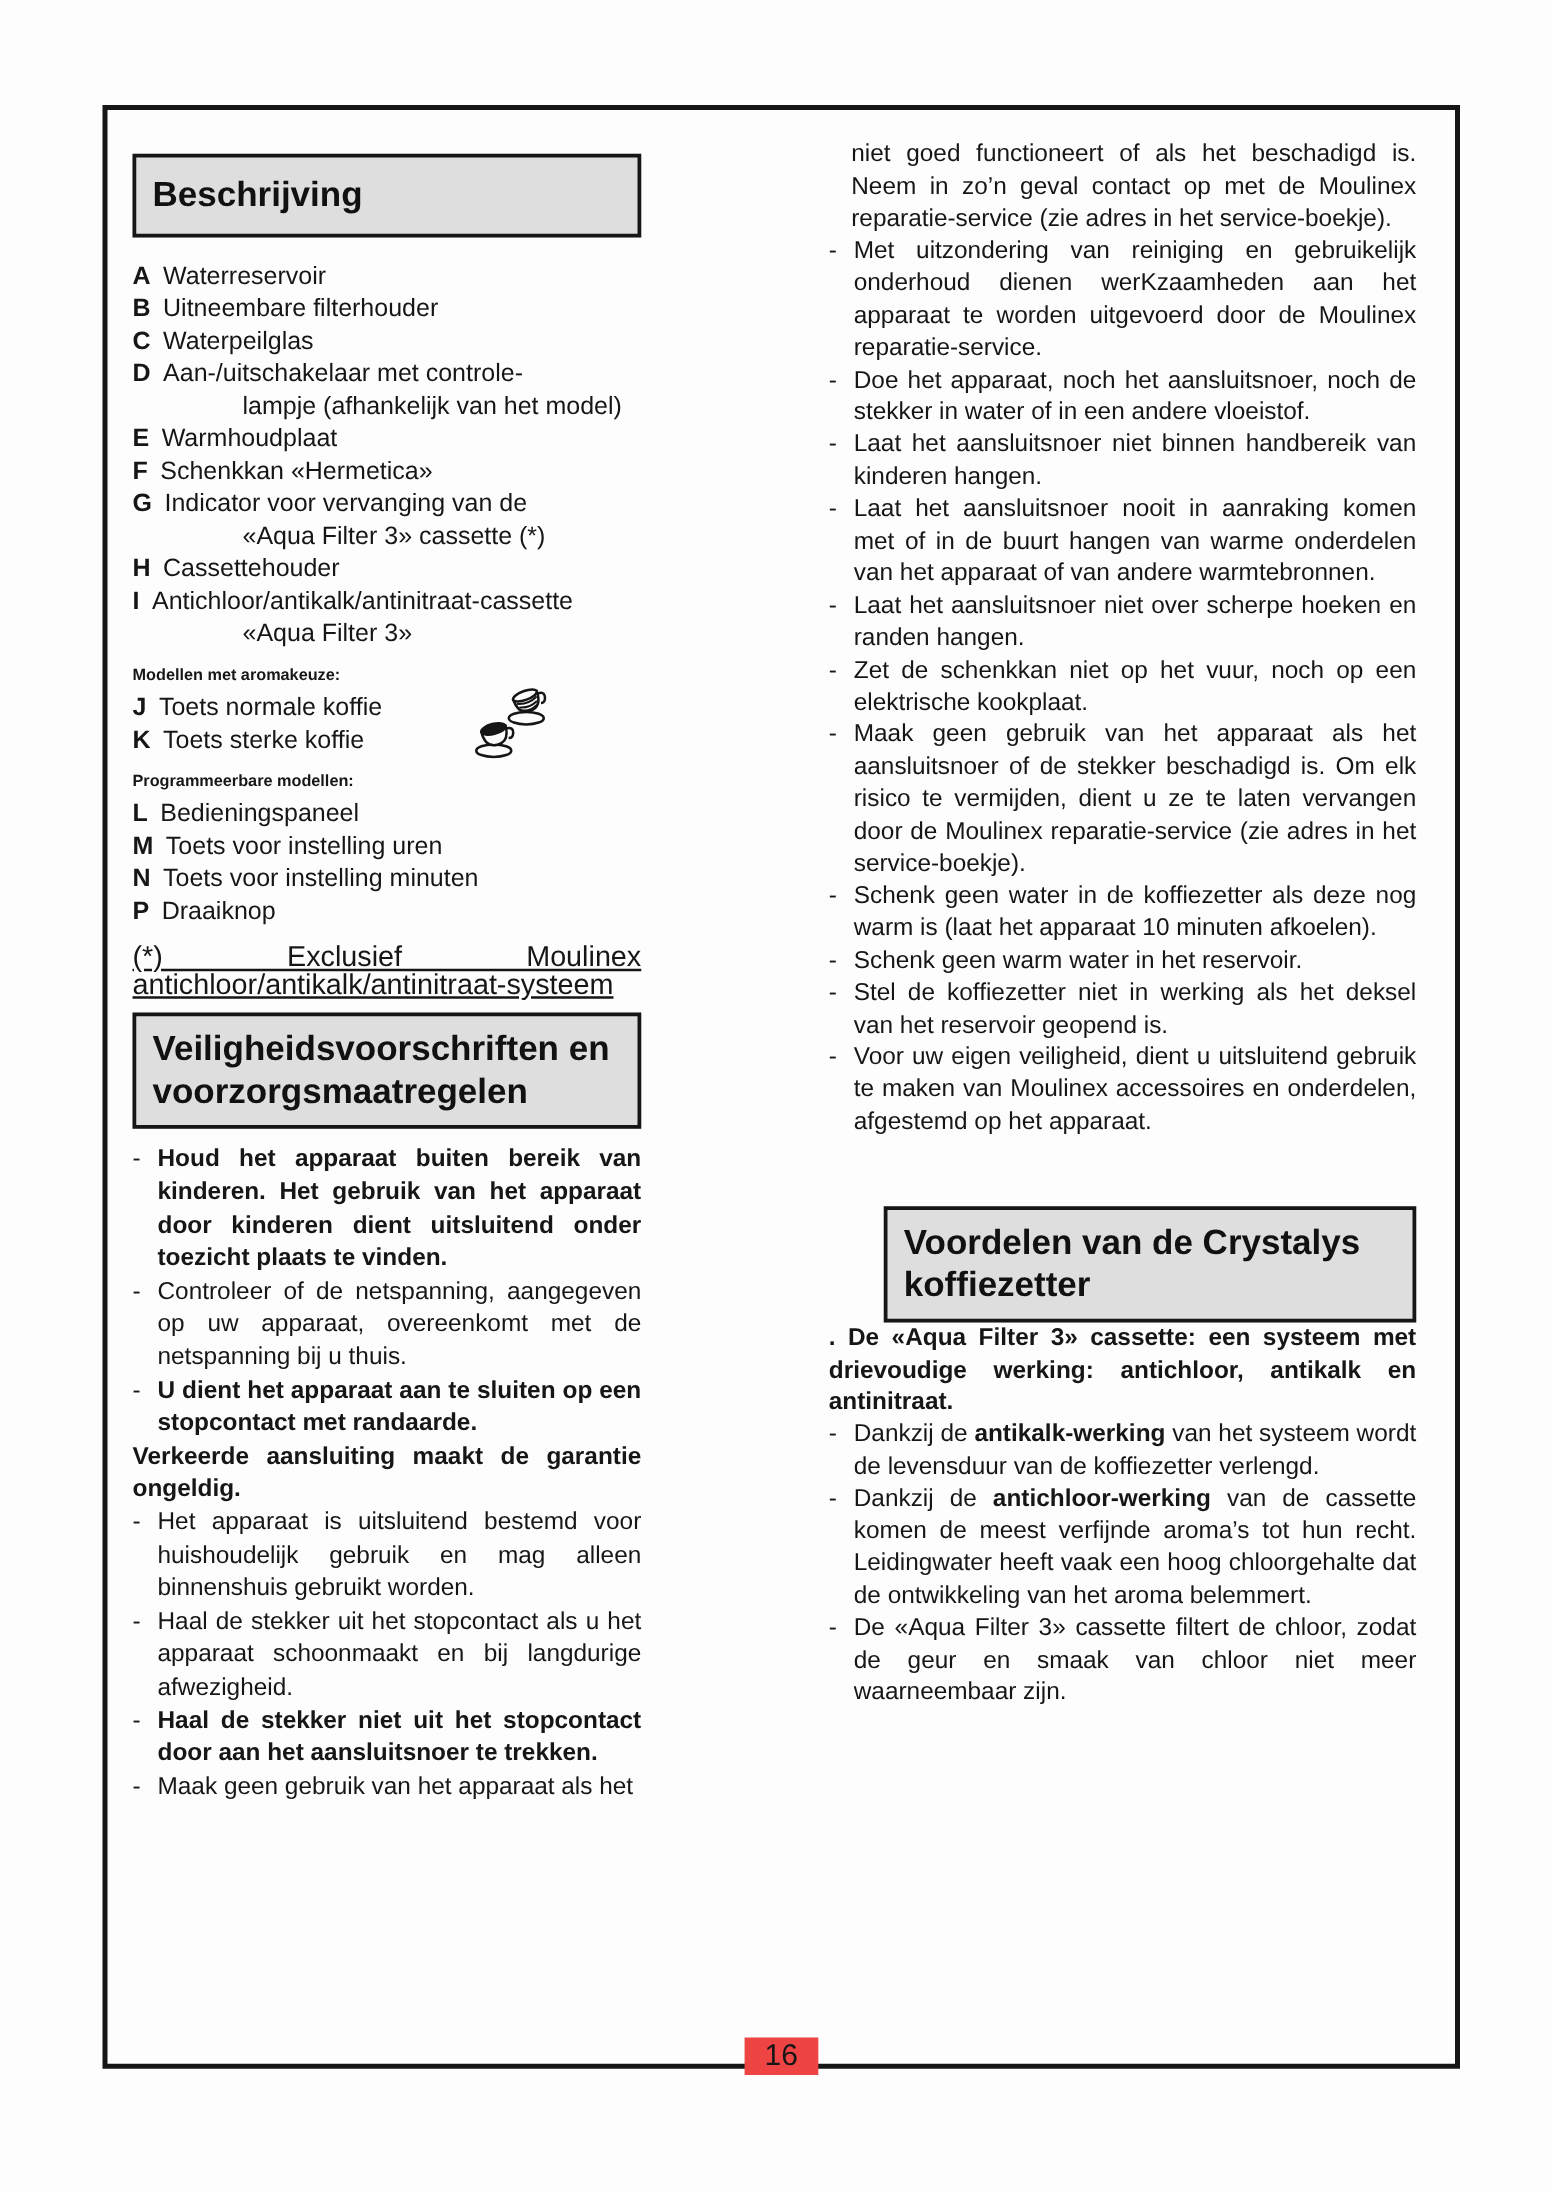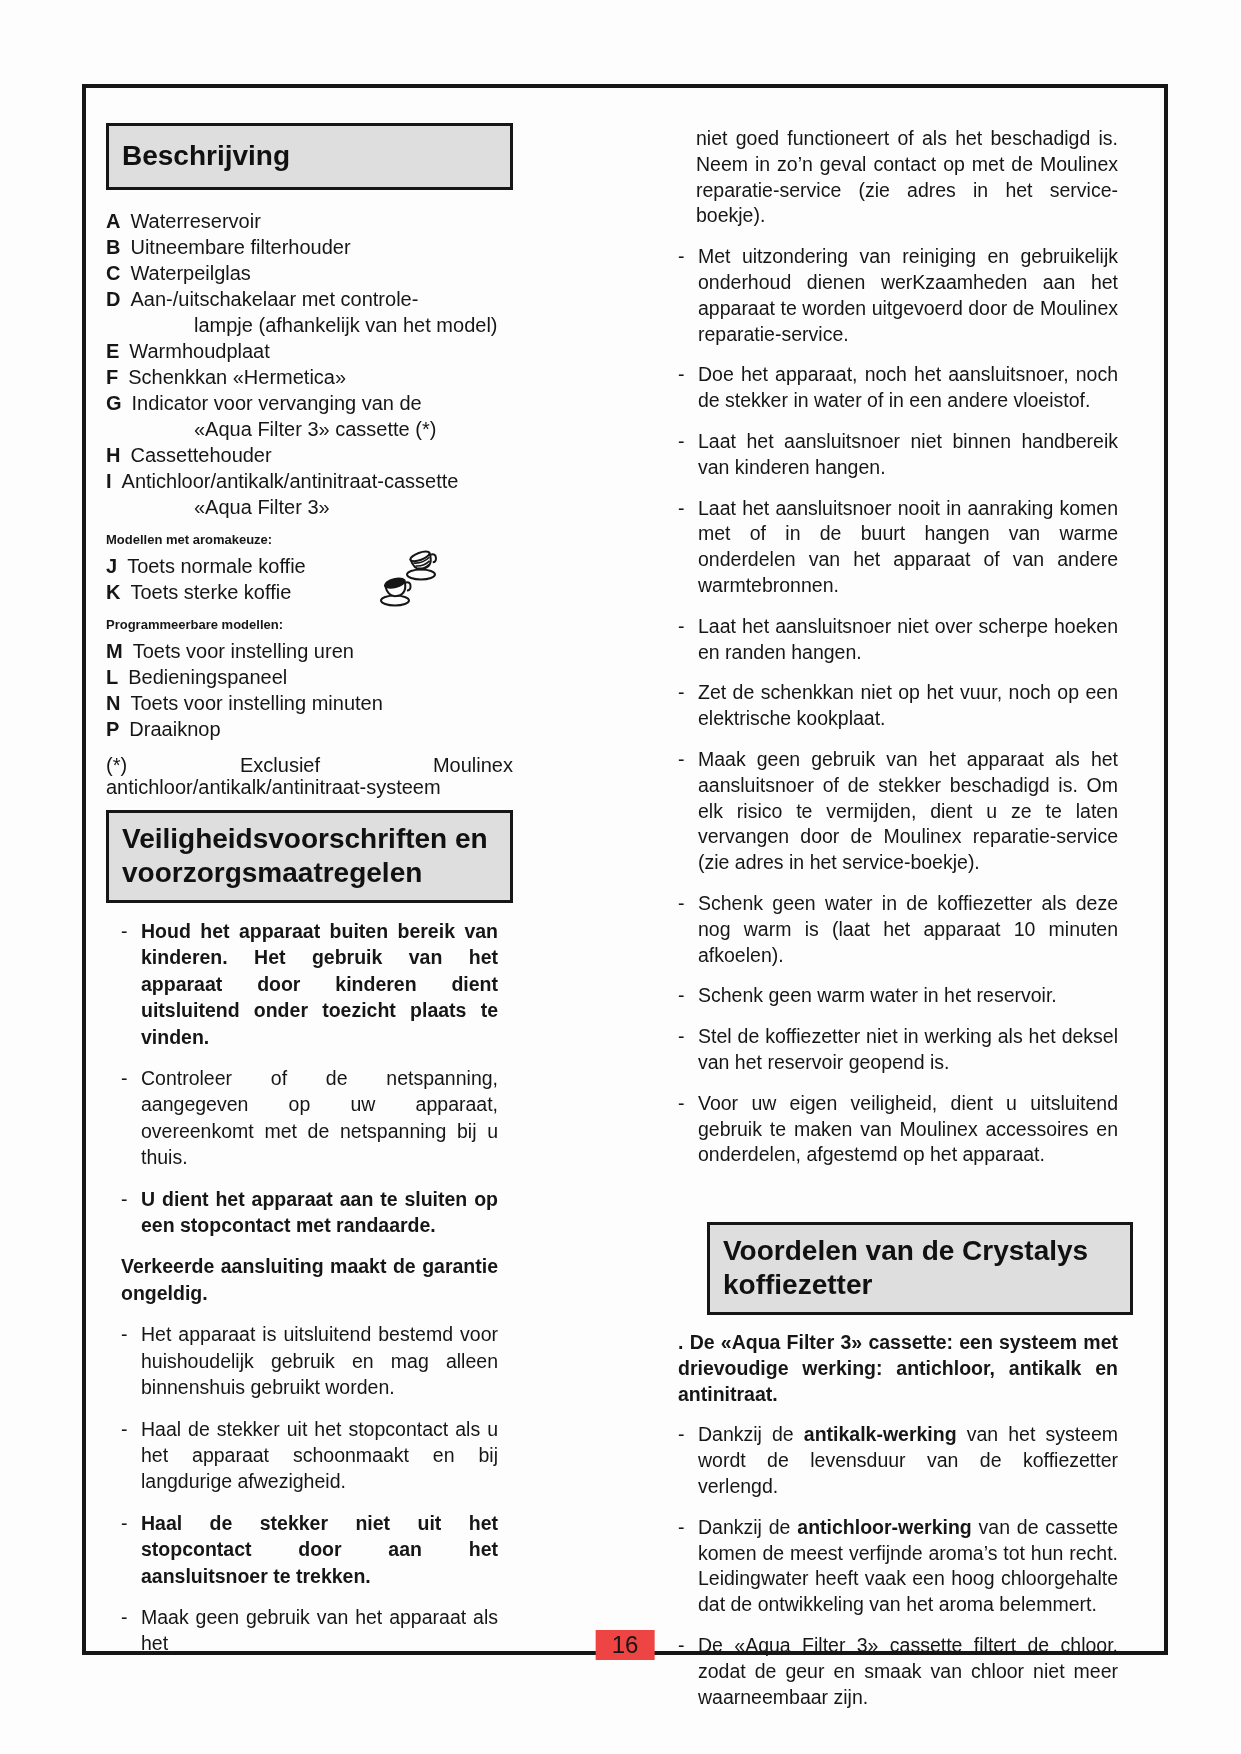--- a/index.html
+++ b/index.html
@@ -32,28 +32,29 @@
   .parts{font-size:20px;line-height:26px;}
   .part{position:relative;}
   .pkey{font-weight:bold;margin-right:10px;}
   .p2{padding-left:88px;}
   .subhead{font-weight:bold;font-size:13px;margin-top:7px;}
   .cupicon{position:absolute;top:-4px;width:38px;height:32px;}
   .coffee-cup-light-icon{left:298px;}
   .coffee-cup-dark-icon{left:272px;}
 
   .footnote{
-    font-size:20px;line-height:22px;margin:12px 0 0 0;
+    font-size:23px;line-height:22px;margin:12px 0 0 0;
     text-align:justify;
+    text-decoration:underline;
   }
 
   
   .bullets{margin-top:11px;font-size:19.5px;line-height:26.4px;}
   .col-right .bullets{margin-top:0;line-height:25.8px;}
-  .bullet{margin:15px;padding-left:20px;text-align:justify;}
+  .bullet{margin:0;padding-left:20px;text-align:justify;}
   .bullet .dash{display:inline-block;width:20px;margin-left:-20px;}
   .bullet.flush{padding-left:0;}
   .bullet.cont{padding-left:18px;}
   .b{font-weight:bold;}
   .benefits{margin-top:29px;}
 
   .pagenum{
     position:absolute;left:50%;bottom:-9px;transform:translateX(-50%);
     background:#ef4444;padding:0 16px;font-size:24px;line-height:30px;
   }
@@ -93,22 +94,22 @@
   </svg></div>
           <div class="part"><span class="pkey">K</span><span class="ptext">Toets sterke koffie</span><svg viewBox="0 0 38 32" xmlns="http://www.w3.org/2000/svg" class="cupicon coffee-cup-dark-icon">
     <ellipse cx="17" cy="25.5" rx="14" ry="5" fill="#fdfdfd" stroke="#161616" stroke-width="2"></ellipse>
     <g transform="rotate(-14 18 13)">
       <path d="M8 8 Q8 21 18 21 Q28 21 28 8 Z" fill="#fdfdfd" stroke="#161616" stroke-width="2"></path>
       <ellipse cx="18" cy="8" rx="10" ry="4" fill="#161616" stroke="#161616" stroke-width="2"></ellipse>
       <path d="M28 10 q6 0 4.5 5 q-1.2 4 -4.5 3" fill="none" stroke="#161616" stroke-width="2"></path>
     </g>
   </svg></div>
           <div class="subhead">Programmeerbare modellen:</div>
+          <div class="part"><span class="pkey">L</span><span class="ptext">Bedieningspaneel</span></div>
           <div class="part"><span class="pkey">M</span><span class="ptext">Toets voor instelling uren</span></div>
-          <div class="part"><span class="pkey">L</span><span class="ptext">Bedieningspaneel</span></div>
           <div class="part"><span class="pkey">N</span><span class="ptext">Toets voor instelling minuten</span></div>
           <div class="part"><span class="pkey">P</span><span class="ptext">Draaiknop</span></div>
         </div>
       <p class="footnote">(*) Exclusief Moulinex antichloor/antikalk/antinitraat-systeem</p>
       <div class="hbox hbox2">
         <span class="hline">Veiligheidsvoorschriften en</span>
         <span class="hline">voorzorgsmaatregelen</span>
       </div>
       <div class="bullets">
           <p class="bullet"><span class="dash">-</span><span class="b">Houd het apparaat buiten bereik van kinderen. Het gebruik van het apparaat door kinderen dient uitsluitend onder toezicht plaats te vinden.</span></p>

